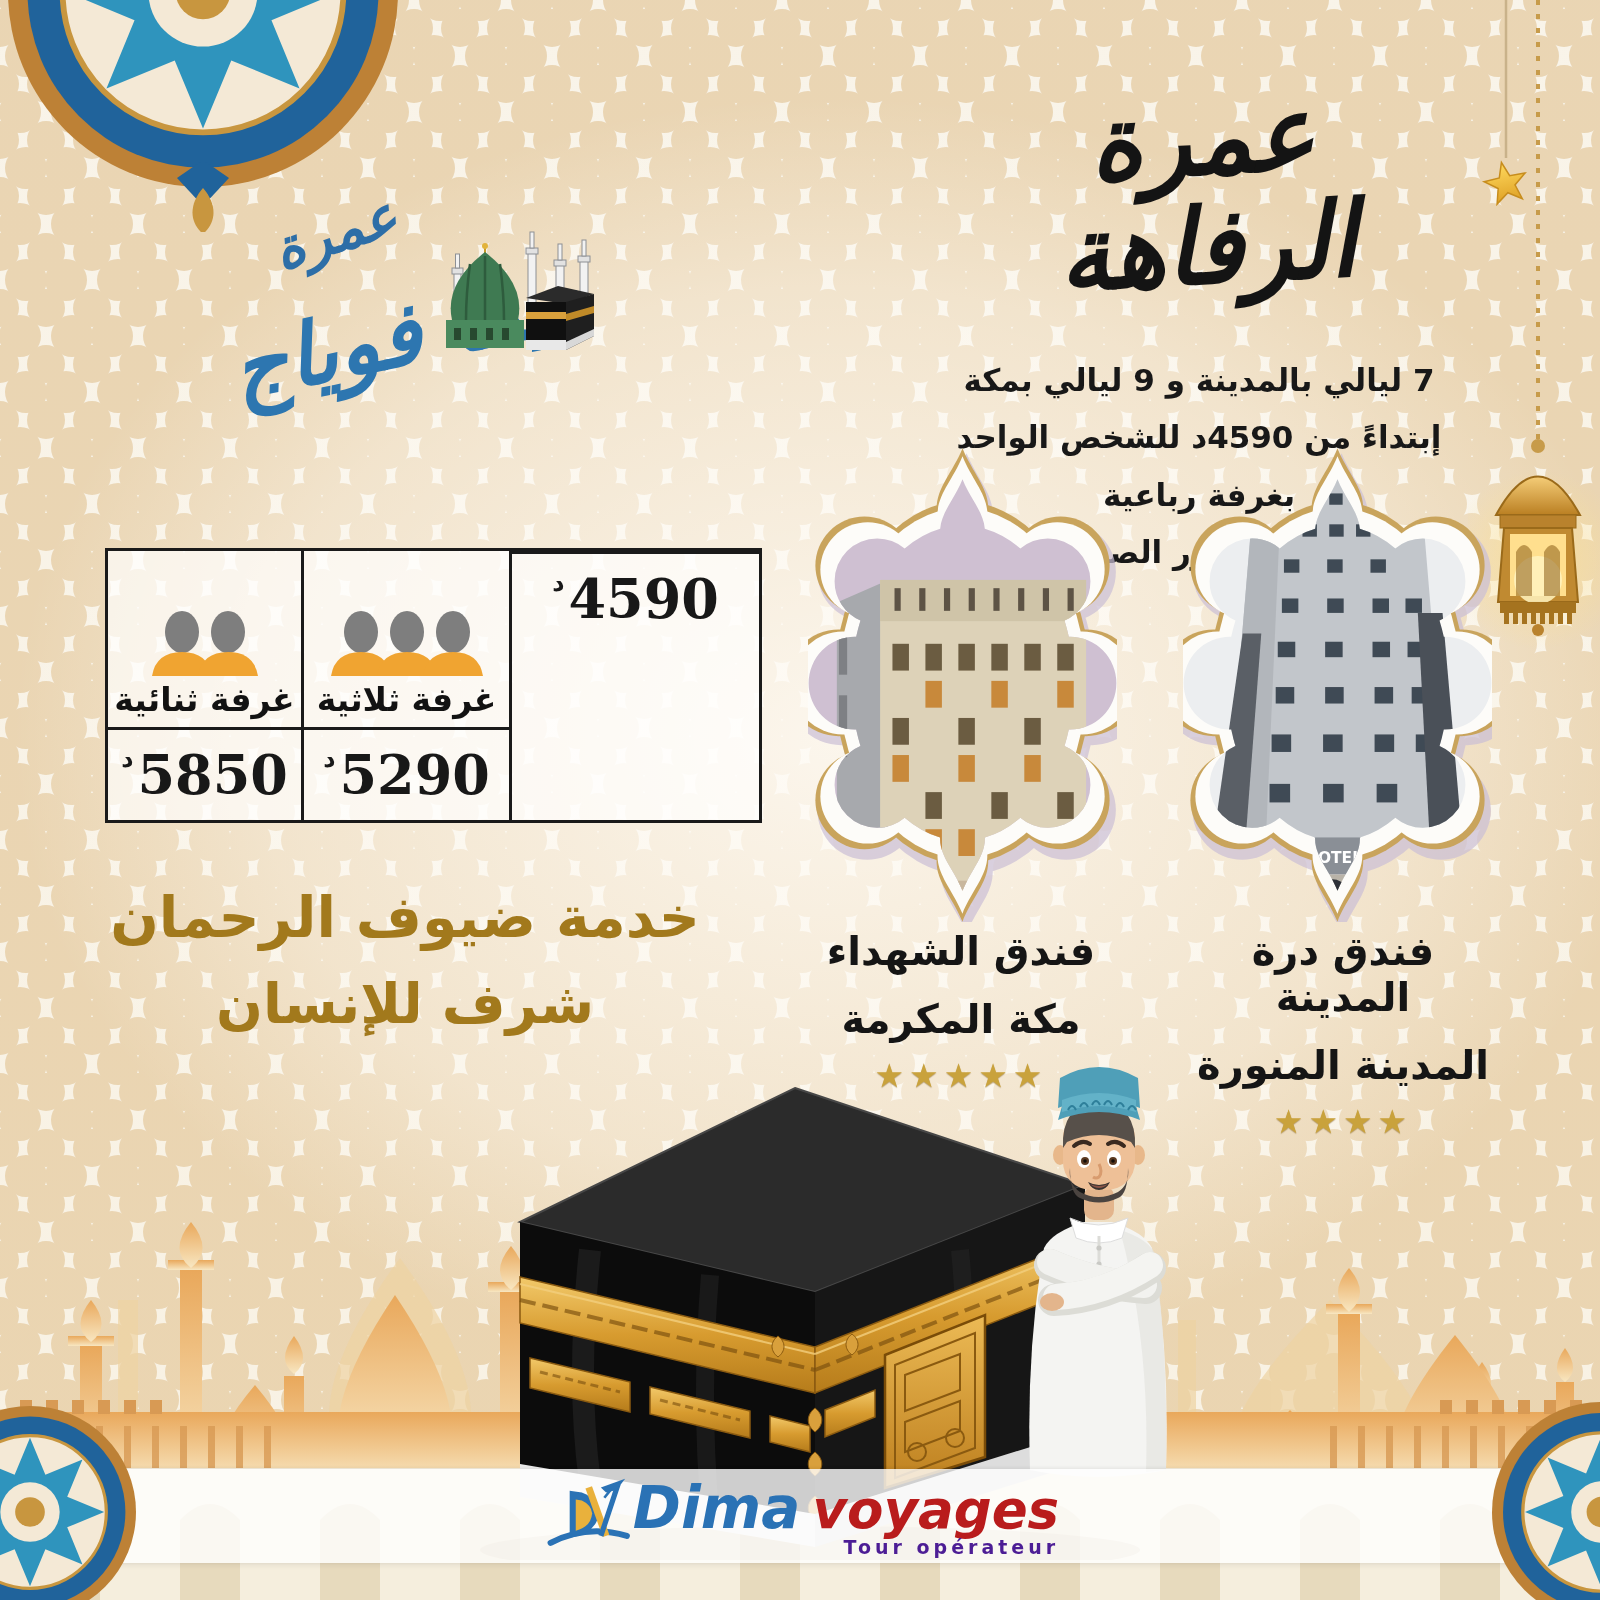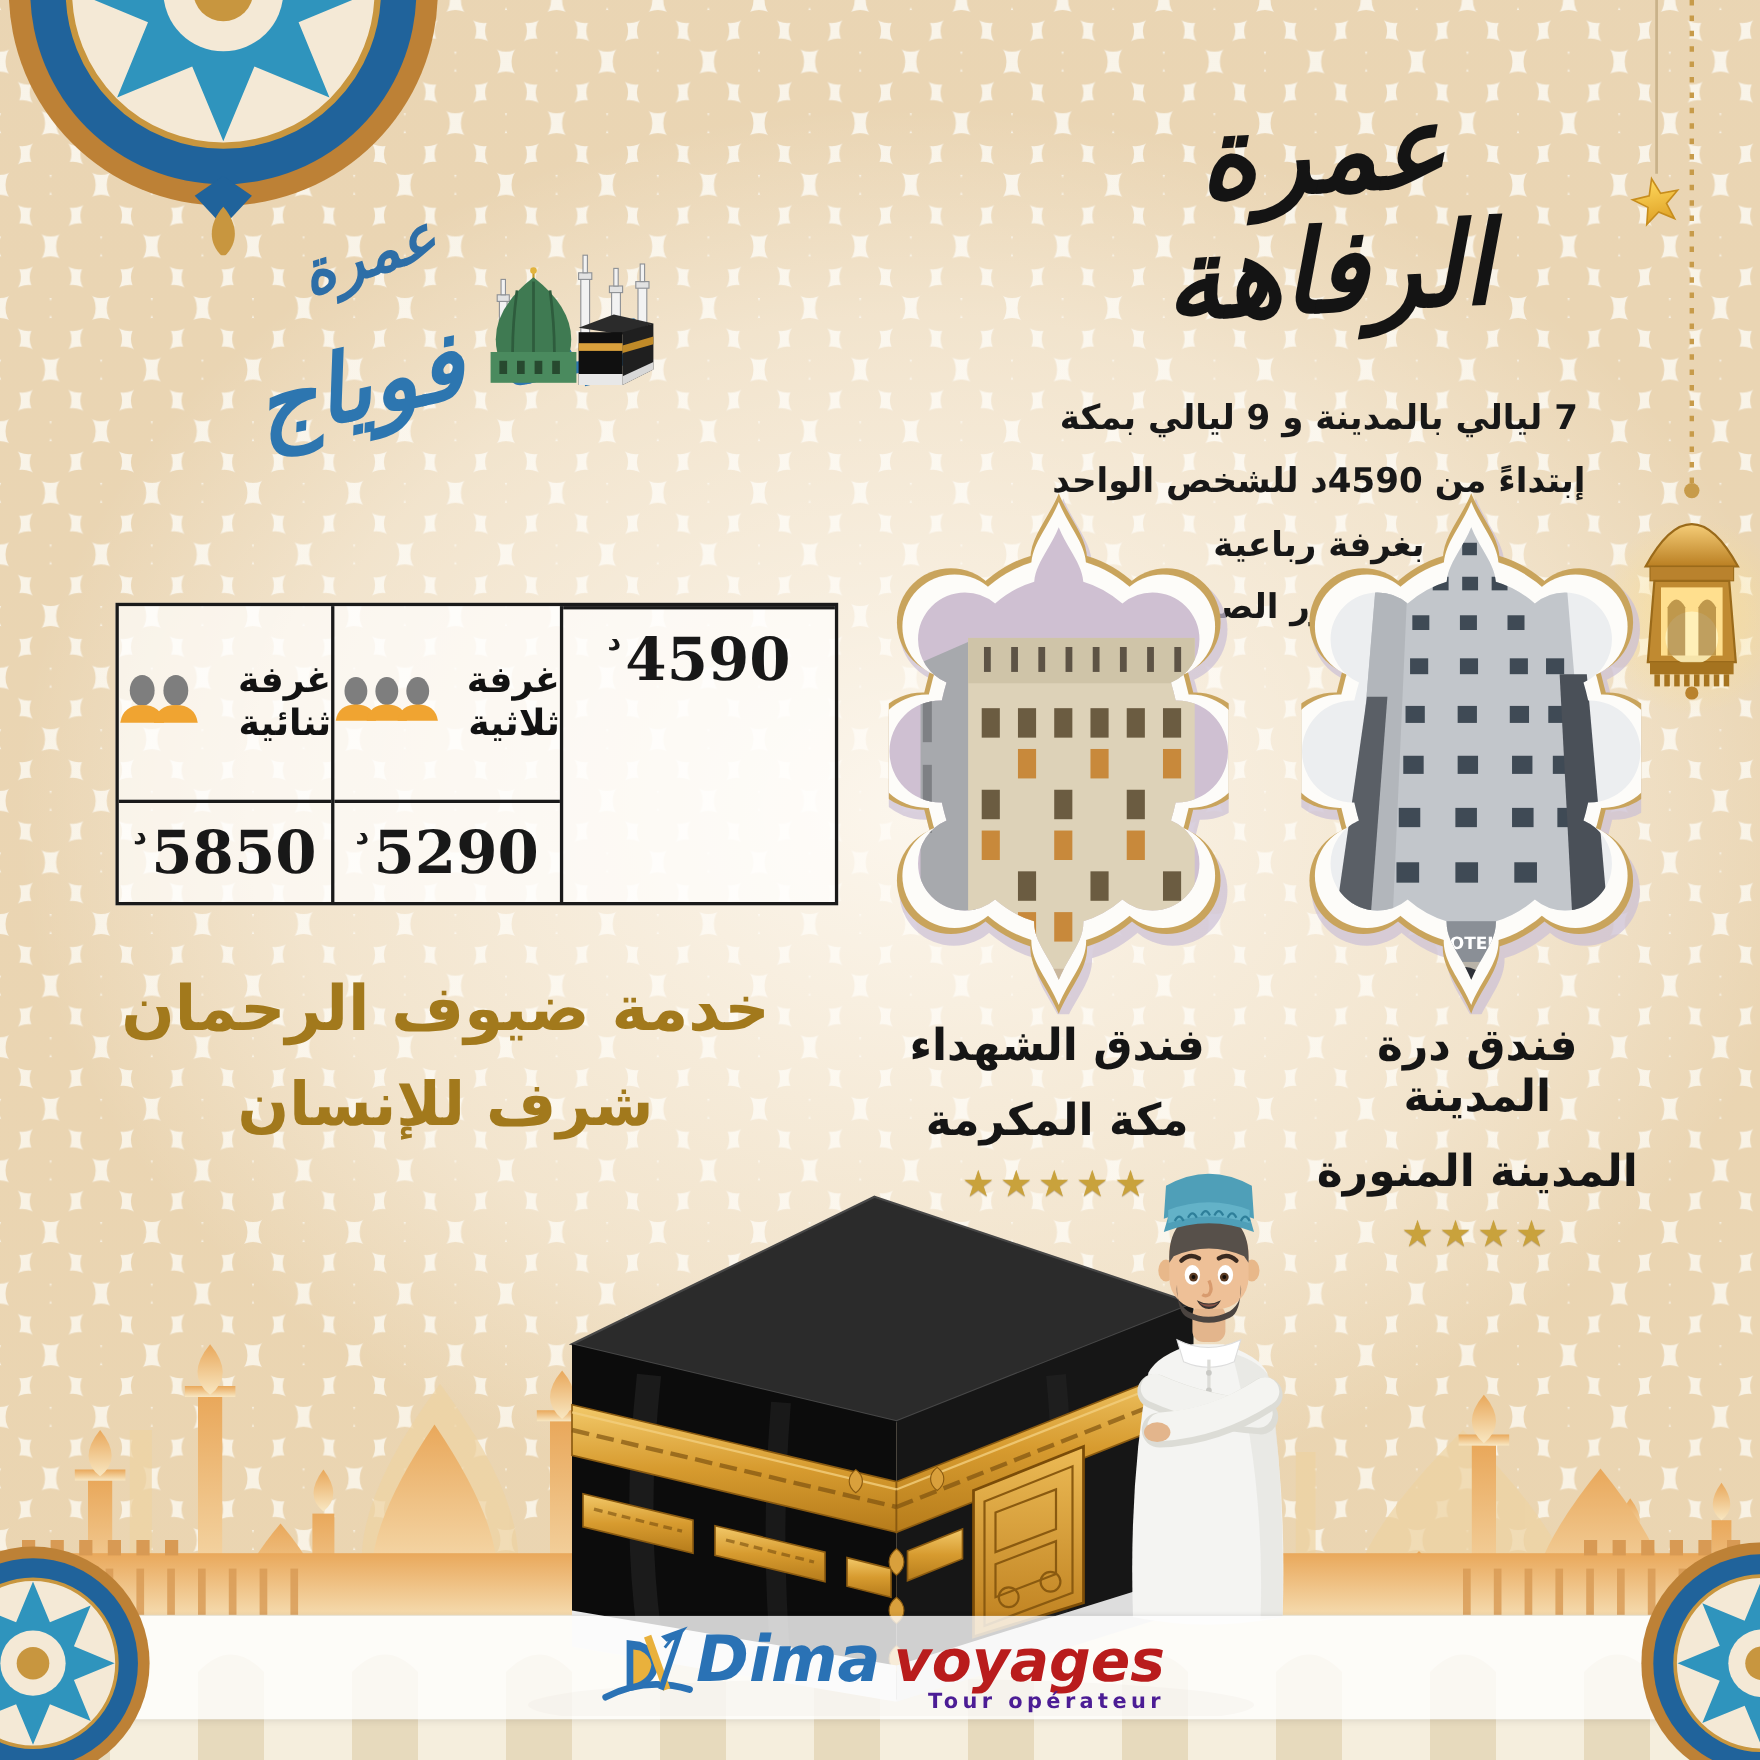--- a/index.html
+++ b/index.html
@@ -20,21 +20,21 @@
   .brand-word2{left:70px;top:300px;width:520px;font-size:86px;font-weight:bold;font-style:italic;
     color:#2d76b0;transform:rotate(-12deg);direction:rtl;}
   .slogan{top:884px;left:100px;width:610px;text-align:center;direction:rtl;color:#a2791c;
     font-weight:bold;}
   .slogan .l1{font-size:57px;letter-spacing:1px;}
   .slogan .l2{font-size:55px;margin-top:22px;}
   .ptable{top:548px;left:105px;width:651px;display:flex;border:3px solid #1a1a1a;
     background:rgba(255,255,255,.68);}
   .pcol{display:flex;flex-direction:column;border-right:3px solid #1a1a1a;}
   .pcol:last-child{border-right:none;}
-  .pcol .head{height:168px;display:flex;flex-direction:row;align-items:center;justify-content:flex-end;
+  .pcol .head{height:168px;display:flex;flex-direction:column;align-items:center;justify-content:flex-end;
     padding-bottom:8px;}
   .pcol .head .lbl{font-size:33px;font-weight:bold;color:#121212;direction:rtl;margin-top:4px;}
   .pcol .price{height:90px;border-top:3px solid #1a1a1a;display:flex;align-items:center;justify-content:center;
     font-family:"DejaVu Serif",serif;font-weight:bold;font-size:54px;color:#181818;}
   .pcol .price sup{font-family:"DejaVu Sans",sans-serif;font-size:24px;position:relative;top:-16px;margin-right:4px;}
   .hotel-label{width:330px;text-align:center;direction:rtl;color:#151515;font-weight:bold;}
   .hotel-label .nm{font-size:40px;}
   .hotel-label .ct{font-size:40px;margin-top:22px;}
   .hotel-label .st{font-size:33px;margin-top:14px;color:#c9a23c;letter-spacing:5px;
     text-shadow:0 1px 1px rgba(120,85,20,.45);direction:ltr;}

